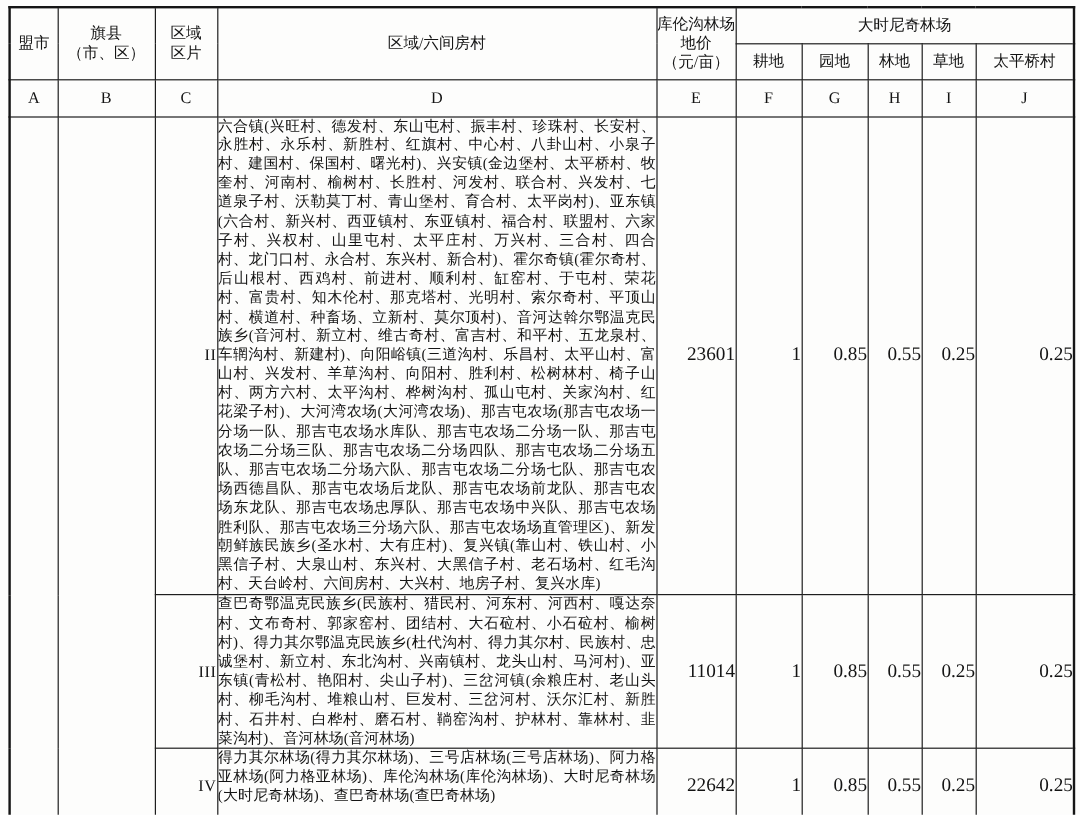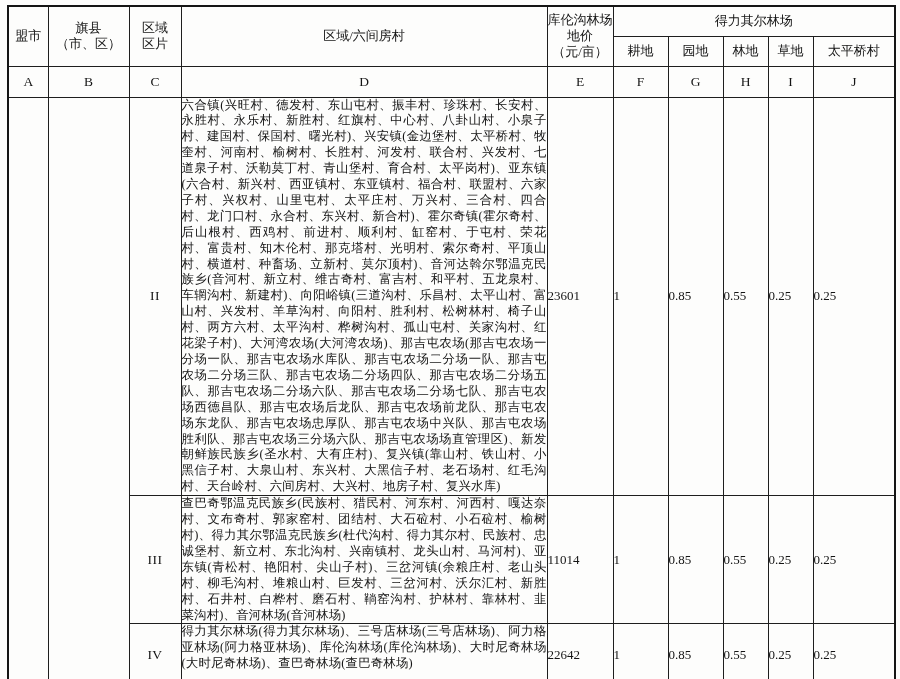--- a/index.html
+++ b/index.html
@@ -33,26 +33,26 @@
     padding:2px 1px;
   }
   td.letter {
     font-size:13.5px;
     text-align:center;
     vertical-align:middle;
   }
   td.zone {
     font-size:13.5px;
     letter-spacing:0.5px;
-    text-align:center;
+    text-align:right;
     vertical-align:middle;
   }
   td.num {
-    font-size:13px;
-    text-align:left;
+    font-size:16px;
+    text-align:right;
     vertical-align:middle;
   }
   td.desc {
     font-size:12.4px;
     line-height:15.9px;
     text-align:justify;
     text-align-last:left;
     vertical-align:top;
     padding:2px 4px 2px 4px;
     letter-spacing:0.2px;
@@ -86,21 +86,21 @@
       <tr class="r-grp">
         <th class="hdr" rowspan="2">盟市</th>
         <th class="hdr" rowspan="2">旗县
 （市、区）</th>
         <th class="hdr" rowspan="2">区域
 区片</th>
         <th class="hdr" rowspan="2">区域/六间房村</th>
         <th class="hdr" rowspan="2">库伦沟林场
 地价
 （元/亩）</th>
-        <th class="hdr" colspan="5">得力其尔林场</th>
+        <th class="hdr" colspan="5">大时尼奇林场</th>
       </tr>
       <tr class="r-sub">
         <th class="hdr">耕地</th>
         <th class="hdr">园地</th>
         <th class="hdr">林地</th>
         <th class="hdr">草地</th>
         <th class="hdr">太平桥村</th>
       </tr>
       <tr class="r-let">
         <td class="letter">A</td>

